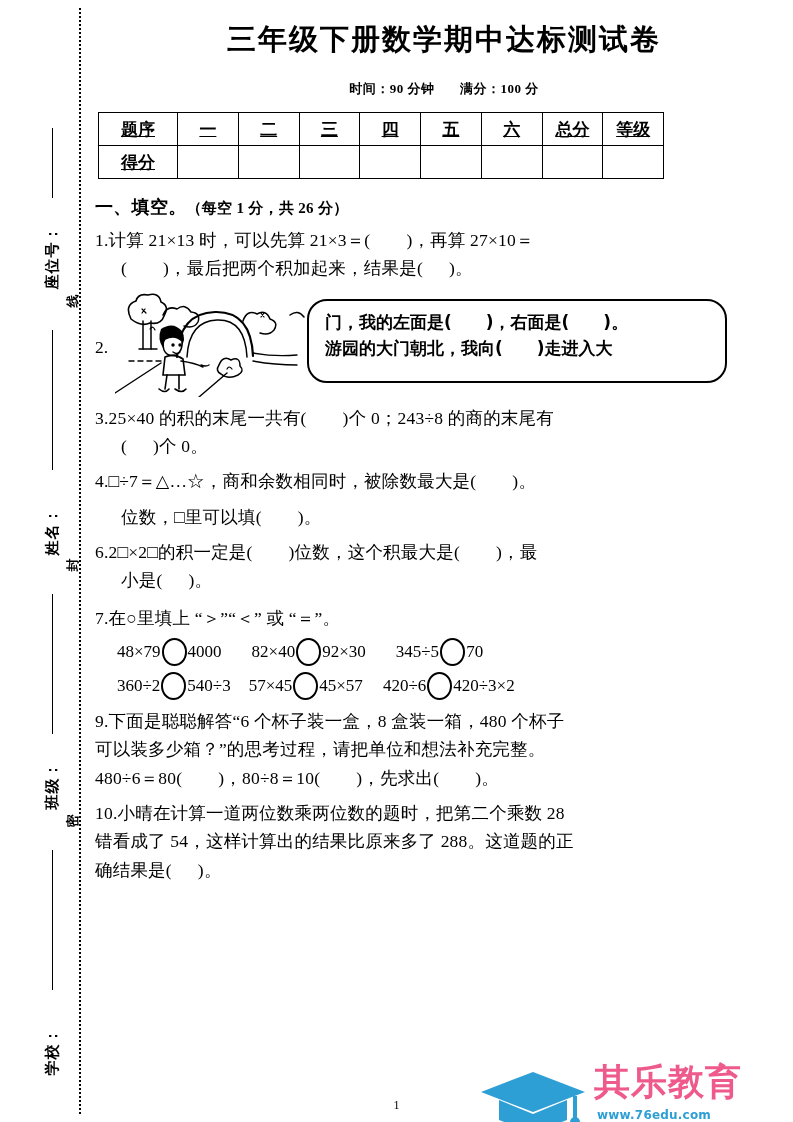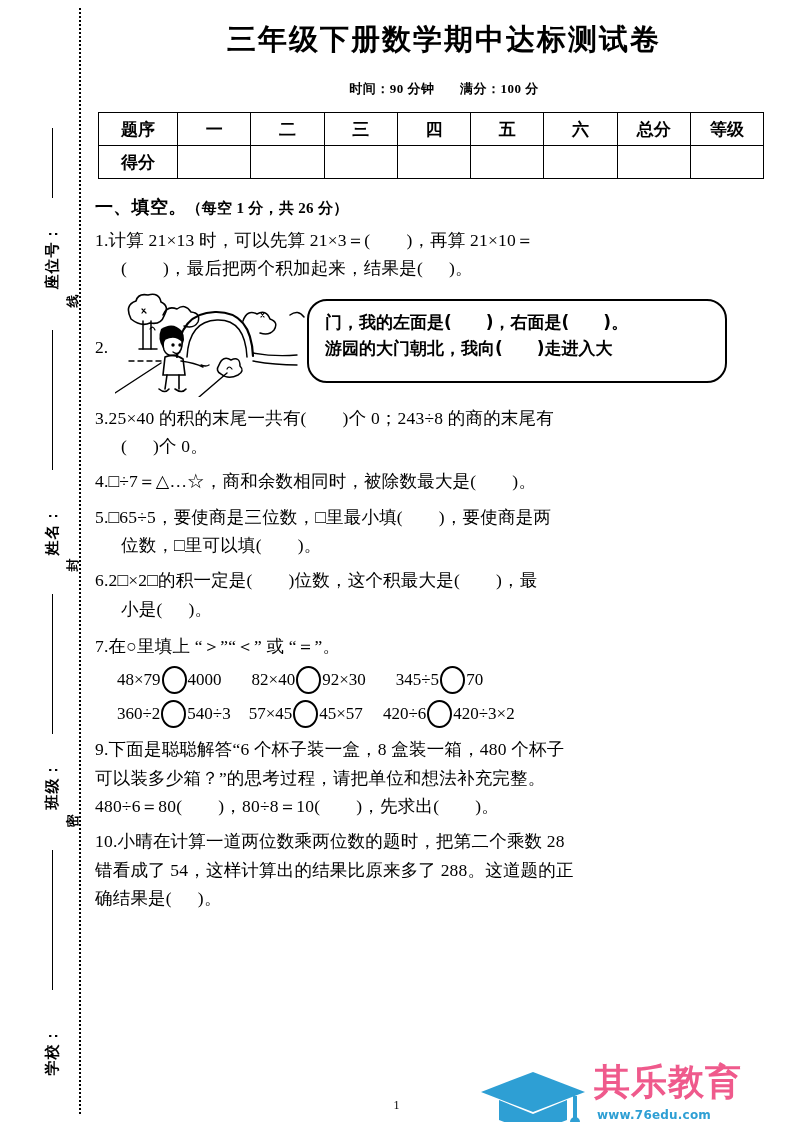--- a/index.html
+++ b/index.html
@@ -64,22 +64,23 @@
     font-weight: 700;
     margin-top: 20px;
     letter-spacing: 0.5px;
   }
   .subtitle .gap { display: inline-block; width: 18px; }
 
   
   .score-table {
     margin: 14px 0 0 3px;
     border-collapse: collapse;
-    width: 666px;
+    width: 566px;
     table-layout: fixed;
+    text-decoration: underline;
   }
   .score-table td {
     border: 1.6px solid #000;
     height: 33px;
     text-align: center;
     vertical-align: middle;
     font-size: 17px;
     font-weight: 700;
     font-family: "DejaVu Sans", "Liberation Sans", sans-serif;
   }
@@ -250,21 +251,21 @@
       </tr>
     </tbody>
       </table>
 
     <div class="section-head">
       <span>一、填空。</span><span class="pts">（每空 1 分，共 26 分）</span>
     </div>
 
     <div class="q">
       <span class="ln">
-        <span>1.</span><span>计算 21×13 时，可以先算 21×3＝</span><span class="blank"><i></i></span><span>，再算 21×10＝</span>
+        <span>1.</span><span>计算 21×13 时，可以先算 21×3＝</span><span class="blank"><i></i></span><span>，再算 27×10＝</span>
       </span>
       <span class="ln indent">
         <span class="blank"><i></i></span><span>，最后把两个积加起来，结果是</span><span class="blank blank-sm"><i></i></span><span>。</span>
       </span>
     </div>
 
     <div class="q2row">
       <div class="q2num">2.</div>
 
       <svg class="q2pic" width="190" height="104" viewBox="0 0 190 104">
@@ -330,23 +331,20 @@
       </span>
     </div>
 
     <div class="q">
       <span class="ln">
         <span>4.</span><span>□÷7＝△…☆，商和余数相同时，被除数最大是</span><span class="blank"><i></i></span><span>。</span>
       </span>
     </div>
 
     <div class="q">
-      <span class="ln">
-        <span>5.</span><span>□65÷5，要使商是三位数，□里最小填</span><span class="blank"><i></i></span><span>，要使商是两</span>
-      </span>
       <span class="ln indent">
         <span>位数，□里可以填</span><span class="blank"><i></i></span><span>。</span>
       </span>
     </div>
 
     <div class="q">
       <span class="ln">
         <span>6.</span><span>2□×2□的积一定是</span><span class="blank"><i></i></span><span>位数，这个积最大是</span><span class="blank"><i></i></span><span>，最</span>
       </span>
       <span class="ln indent">

